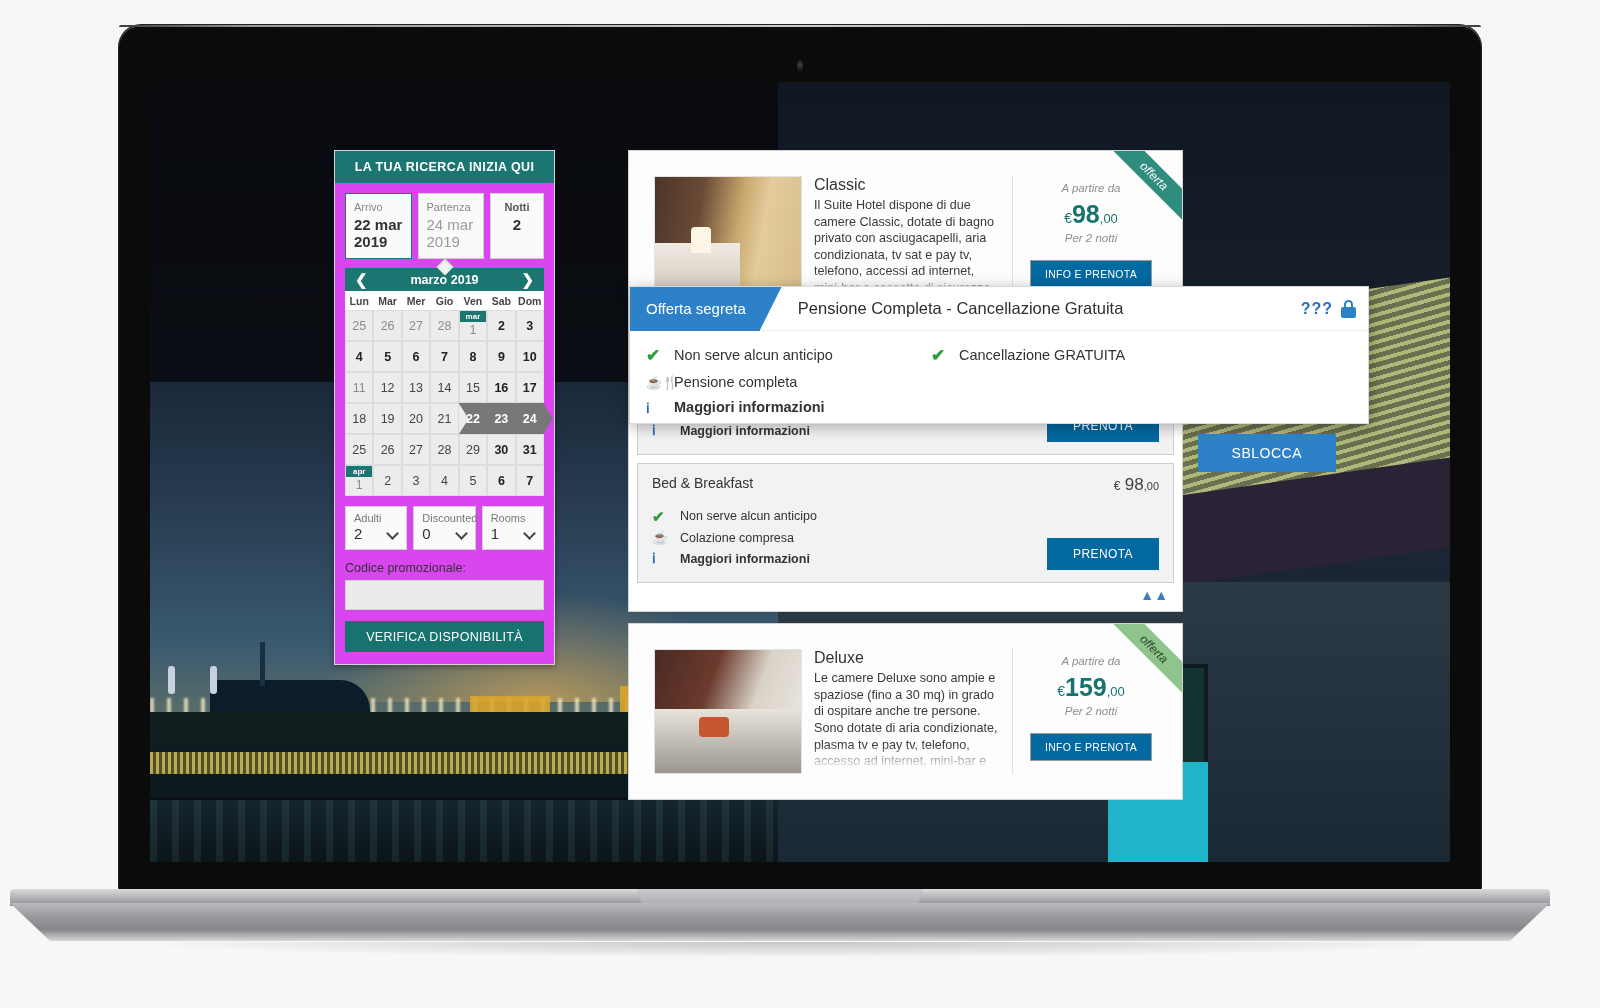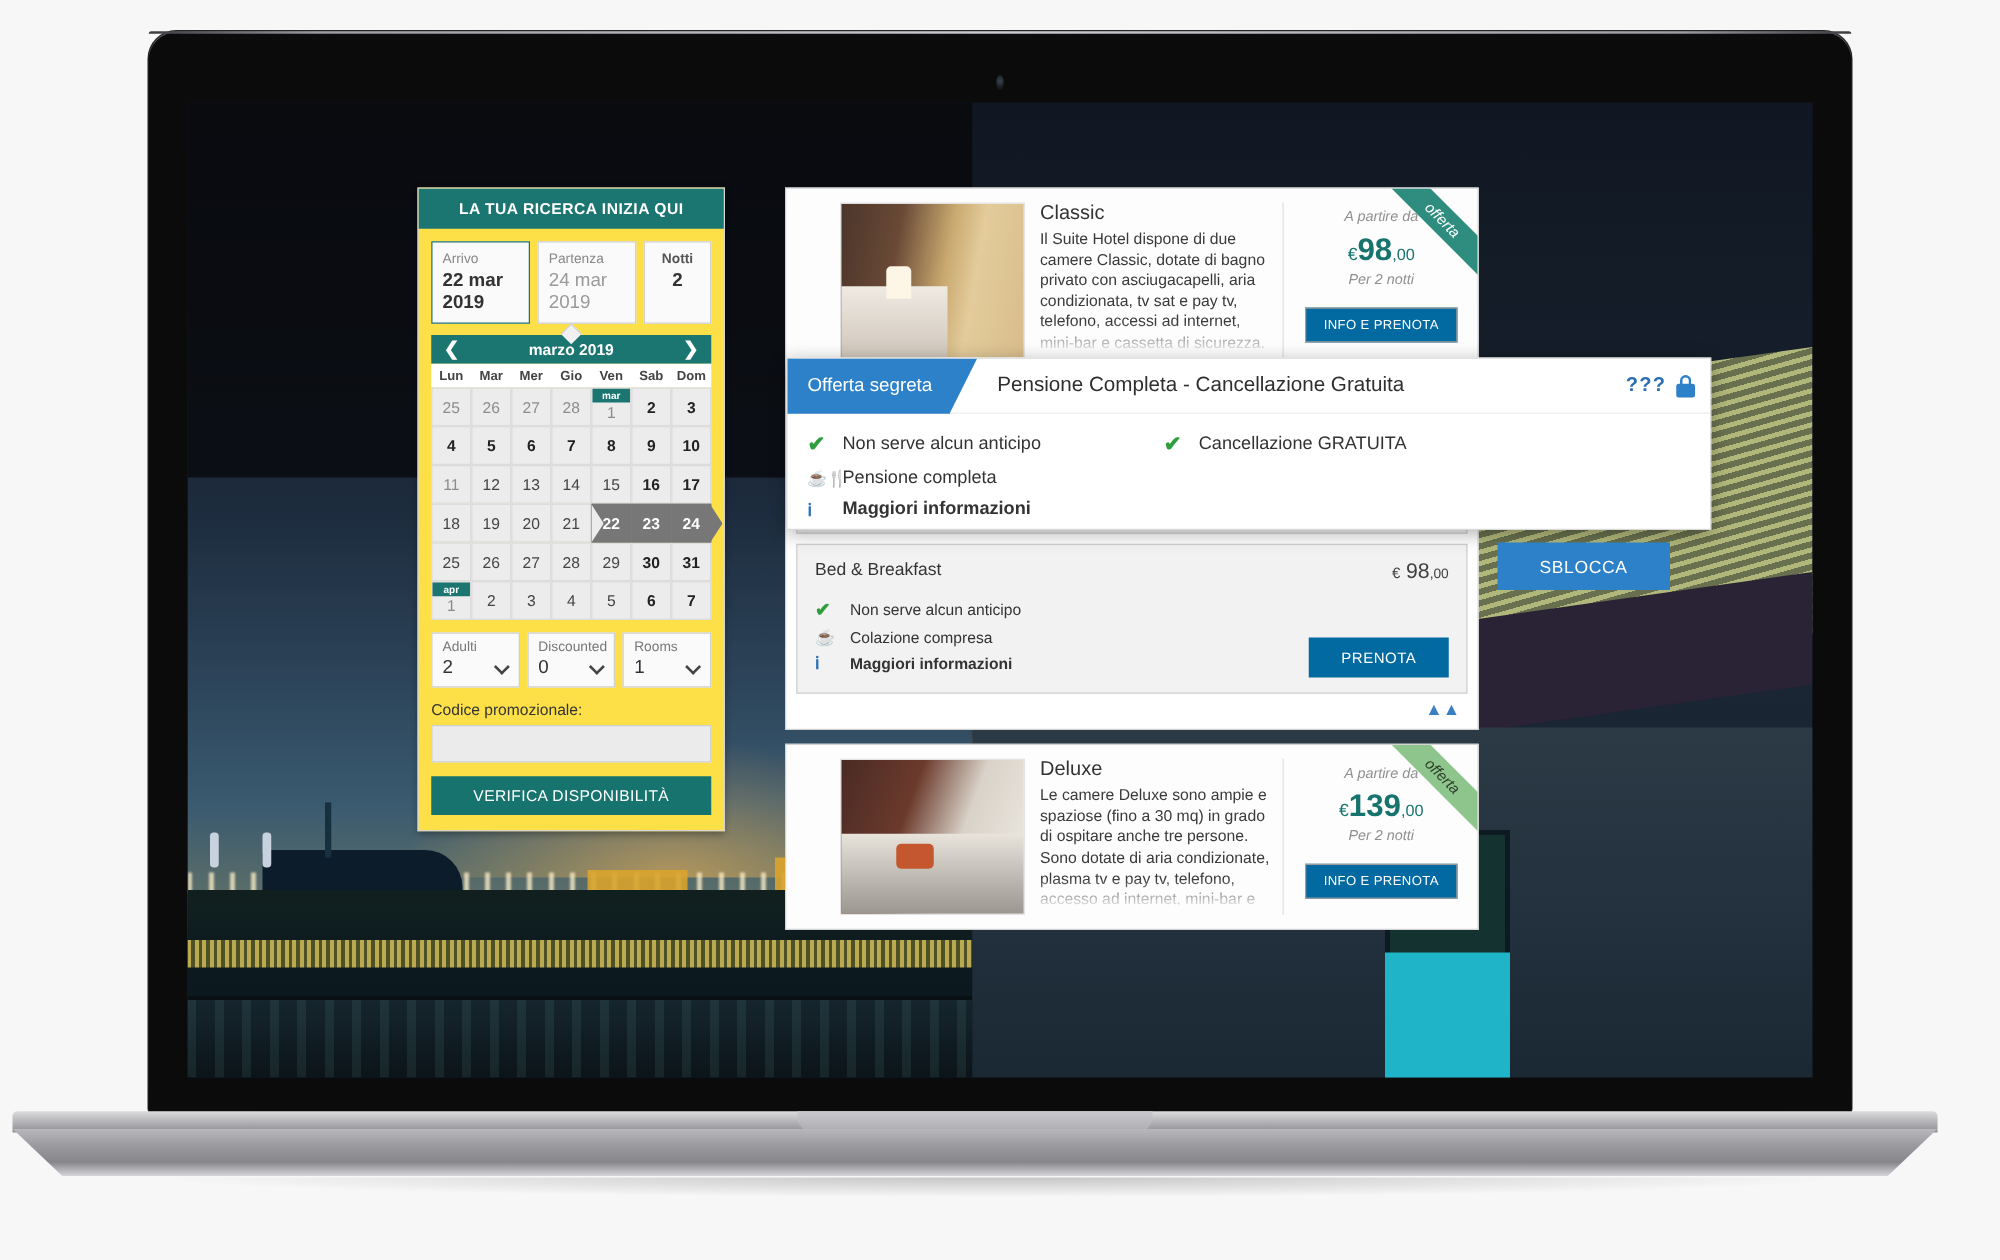--- a/index.html
+++ b/index.html
@@ -141,22 +141,22 @@
   .logo span { font-weight:400; }
   .topnav { display:flex; align-items:center; gap:32px; color:#fff; font-size:14px; }
   .topnav .item { display:flex; align-items:center; gap:6px; cursor:pointer; }
   .caret { width:0;height:0;border-left:5px solid transparent;border-right:5px solid transparent;border-top:6px solid #fff; display:inline-block; }
   .globe { width:14px;height:14px;border-radius:50%;background:#fff; position:relative; display:inline-block; }
   .globe:after { content:""; position:absolute; left:4px; top:1px; width:6px; height:12px; border-left:1.5px solid #1b7570; border-right:1.5px solid #1b7570; border-radius:50%; }
   .nav-strong { font-weight:700; }
 
   
   .searchpanel {
-    position:absolute; left:184px; top:68px; width:246px;
-    background:#fde047; border:1px solid #d4d4d4;
+    position:absolute; left:184px; top:68px; width:221px;
+    background:#d946ef; border:1px solid #d4d4d4;
     box-shadow:0 2px 6px rgba(0,0,0,.35);
   }
   .sp-head {
     background:#1b7570; color:#fff; text-align:center;
     font-size:12.5px; font-weight:700; letter-spacing:.4px; padding:9px 0;
   }
   .sp-body { padding:10px 10px 12px; }
   .daterow { display:flex; gap:6px; }
   .fieldbox {
     border:1px solid #cfcfcf; background:#fafafa; padding:6px 8px 8px;
@@ -217,21 +217,21 @@
   .promoinput { width:100%; height:30px; margin-top:5px; border:1px solid #cfcfcf; background:#ebebeb; }
   .cta {
     margin-top:11px; width:100%; height:31px; background:#17736d; color:#fff;
     border:none; font-size:12.5px; font-weight:400; letter-spacing:.3px; cursor:pointer;
     font-family:"Liberation Sans", sans-serif;
   }
 
   
   .roomcol { position:absolute; left:478px; top:68px; width:555px; }
   .card { background:#fdfdfd; border:1px solid #d3d3d3; position:relative; overflow:hidden; margin-bottom:11px; }
-  .card-inner { display:flex; padding:11px; gap:12px;margin-left:32px; }
+  .card-inner { display:flex; padding:25px; gap:12px; }
   .photo { width:148px; height:125px; flex:0 0 148px; border:1px solid #e3e3e3; overflow:hidden; position:relative; }
   .photo.classic { background:linear-gradient(100deg,#4b352a 0%,#6a4a36 30%,#c9a96f 55%,#e3cb9b 70%,#d8bd8b 100%); }
   .photo.classic:before { content:""; position:absolute; left:0; bottom:0; width:58%; height:46%; background:linear-gradient(180deg,#efeae2 0%,#cfc6bb 100%); }
   .photo.classic:after { content:""; position:absolute; left:36px; top:50px; width:20px; height:26px; background:#fdf6e6; border-radius:4px 4px 0 0; }
   .photo.deluxe { background:linear-gradient(110deg,#4a2a24 0%,#6b3a2c 35%,#d9d2c8 62%,#efece5 100%); }
   .photo.deluxe:before { content:""; position:absolute; left:0; bottom:0; width:100%; height:52%; background:linear-gradient(180deg,#e8e4dc 0%,#9b9790 100%); }
   .photo.deluxe:after { content:""; position:absolute; left:44px; bottom:36px; width:30px; height:20px; background:#c4572d; border-radius:4px; }
 
   .cardtext { flex:1; min-width:0; border-right:1px solid #e0e0e0; padding-right:10px; }
   .roomtitle { font-size:16px; color:#333; margin-bottom:3px; }
@@ -631,21 +631,21 @@
         <div class="ribbon light">offerta</div>
         <div class="card-inner">
           <div class="photo deluxe"></div>
           <div class="cardtext">
             <div class="roomtitle">Deluxe</div>
             <div class="roomdesc">Le camere Deluxe sono ampie e spaziose (fino a 30 mq) in grado di ospitare anche tre persone. Sono dotate di aria condizionate, plasma tv e pay tv, telefono, accesso ad internet, mini-bar e cassetta di sicurezza. Il letto con top e doppio cuscino</div>
           </div>
           <div class="pricecol">
             <div class="apartire">A partire da</div>
             <div class="price">
-              <span class="cur">€</span><span class="int">139</span><span class="dec">,00</span>
+              <span class="cur">€</span><span class="int">159</span><span class="dec">,00</span>
             </div>
             <div class="pernotti">Per 2 notti</div>
             <div class="infobtn">INFO E PRENOTA</div>
           </div>
         </div>
       </div>
     </div>
 
   </div>
 

